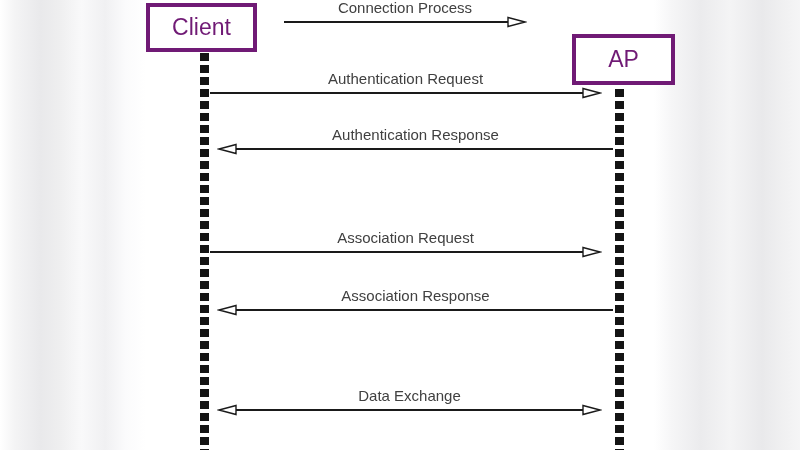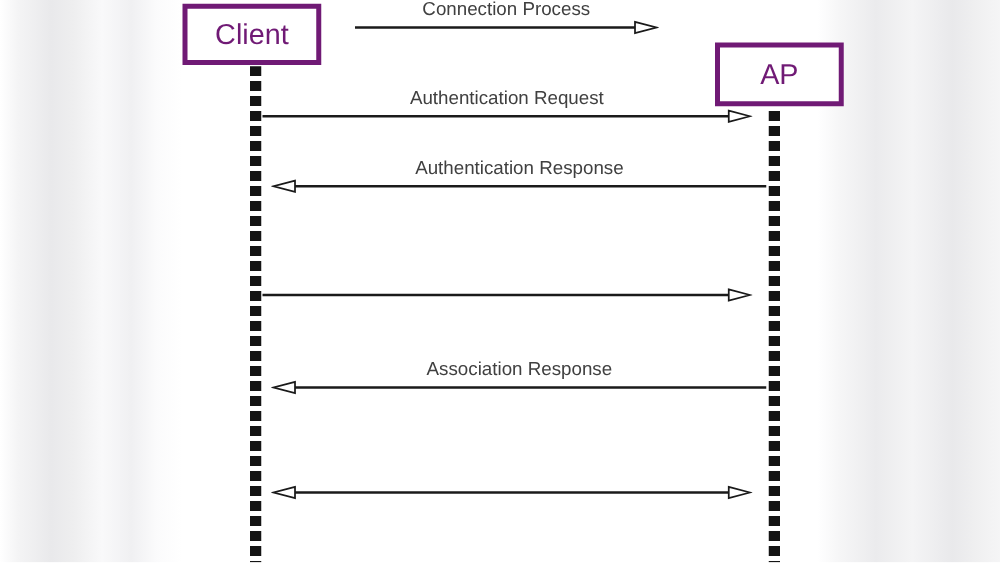--- a/index.html
+++ b/index.html
@@ -76,39 +76,41 @@
     <div class="msg-label">Authentication Request</div>
     <div class="msg-arrow">
         <svg width="393" height="12" viewBox="0 0 393 12">
           <line x1="1" y1="6" x2="380" y2="6" stroke="#1a1a1a" stroke-width="2"></line>
           <polygon points="374,1.5 391,6 374,10.5" fill="#ffffff" stroke="#1a1a1a" stroke-width="1.4"></polygon>
         </svg>
       </div>
   </div>
 
   <div class="message" style="top:230px;left:209px;width:393px;">
+    <div class="msg-label">Association Request</div>
     <div class="msg-arrow">
         <svg width="393" height="12" viewBox="0 0 393 12">
           <line x1="1" y1="6" x2="380" y2="6" stroke="#1a1a1a" stroke-width="2"></line>
           <polygon points="374,1.5 391,6 374,10.5" fill="#ffffff" stroke="#1a1a1a" stroke-width="1.4"></polygon>
         </svg>
       </div>
   </div>
 
   <div class="message" style="top:288px;left:217px;width:397px;text-align:center;">
     <div class="msg-label">Association Response</div>
     <div class="msg-arrow">
         <svg width="397" height="12" viewBox="0 0 397 12">
           <line x1="13" y1="6" x2="396" y2="6" stroke="#1a1a1a" stroke-width="2"></line>
           <polygon points="19,1.5 2,6 19,10.5" fill="#ffffff" stroke="#1a1a1a" stroke-width="1.4"></polygon>
         </svg>
       </div>
   </div>
 
   <div class="message" style="top:388px;left:217px;width:385px;">
+    <div class="msg-label">Data Exchange</div>
     <div class="msg-arrow">
         <svg width="385" height="12" viewBox="0 0 385 12">
           <line x1="13" y1="6" x2="372" y2="6" stroke="#1a1a1a" stroke-width="2"></line>
           <polygon points="366,1.5 383,6 366,10.5" fill="#ffffff" stroke="#1a1a1a" stroke-width="1.4"></polygon>
           <polygon points="19,1.5 2,6 19,10.5" fill="#ffffff" stroke="#1a1a1a" stroke-width="1.4"></polygon>
         </svg>
       </div>
   </div>
 
 </div>

